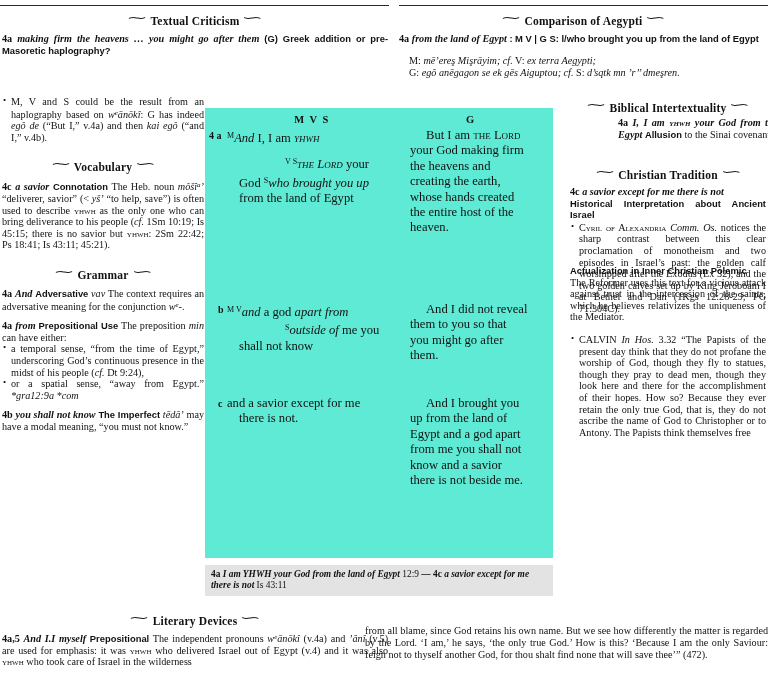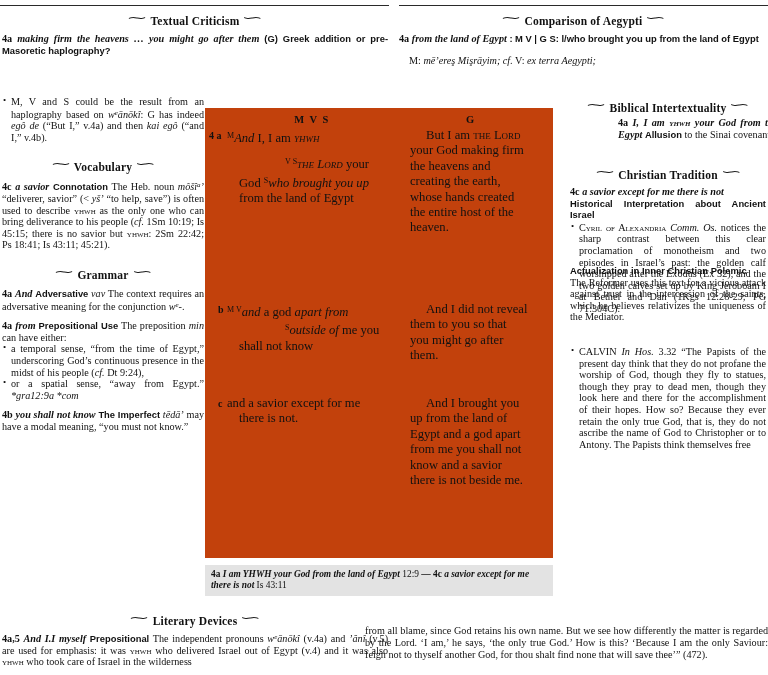--- a/index.html
+++ b/index.html
@@ -69,21 +69,21 @@
 
   
   #tc-head-wrap{position:absolute;left:2px;top:12px;width:386px;}
   #tc-lead{position:absolute;left:2px;top:33px;width:386px;}
   #tc-bullet1{position:absolute;left:2px;top:60px;width:386px;}
   #narrow-left{position:absolute;left:2px;top:96px;width:202px;}
 
   
   #cmp-box{
     position:absolute;left:205px;top:108px;width:348px;height:450px;
-    background:#c2410c;
+    background:#5eead4;
   }
   #cmp-box .hdr{
     position:absolute;top:6px;
     font-weight:bold;font-size:10.5px;text-align:center;
   }
   #cmp-box .hdr.mvs{left:18px;width:178px;letter-spacing:1.5px;}
   #cmp-box .hdr.g{left:205px;width:120px;}
   .vlbl{
     position:absolute;
     font-weight:bold;font-size:10px;
@@ -206,20 +206,21 @@
   </div>
 
   <div id="cov-lead" class="prose">
     <span class="lead">4a</span>
     <span class="lead"><i>from the land of Egypt</i></span>
     <span class="tag">: M V | G S: l/who brought you up from the land of Egypt</span>
   </div>
 
   <div id="cov-list">
     <div>M: <i>mē’ereş Mişrāyim; cf.</i> V: <i>ex terra Aegypti;</i></div>
+    <div>G: <i>egô anēgagon se ek gēs Aiguptou; cf.</i> S: <i>d’sqtk mn ’r’’ dmeşren.</i></div>
   </div>
 
   <div id="cmp-box">
     <div class="hdr mvs">M V S</div>
     <div class="hdr g">G</div>
 
     <div class="vlbl" style="left:4px;top:22px;">4&nbsp;a</div>
     <div class="vmvs" style="left:22px;top:20px;">
       <span class="ind1"><span class="sup">M</span><i>And</i> I, I am <i class="sc">yhwh</i></span>
       <span class="ind1" style="padding-left:58px;margin-top:8px;"><span class="sup">V S</span><i class="sc">the Lord</i> your</span>
@@ -288,21 +289,21 @@
       <li><span class="sc">Cyril of Alexandria</span> <i>Comm. Os.</i> notices the sharp contrast between this clear proclamation of monotheism and two episodes in Israel’s past: the golden calf worshipped after the Exodus (Ex 32), and the two golden calves set up by King Jeroboam I at Bethel and Dan (1Kgs 12:28-29; PG 71:304C).</li>
     </ul>
   </div>
 
   <div id="ct-body2" class="prose">
     <div class="tag">Actualization in Inner Christian Polemic</div>
     <div>The Reformer uses this text for a vicious attack against trust in the intercession of the saints, which he believes relativizes the uniqueness of the Mediator.</div>
   </div>
 
   <div id="ct-body3" class="prose">
-    <ul class="bul" style="margin-top:16px;">
+    <ul class="bul" style="margin-top:4px;">
       <li><span class="sc">CALVIN</span> <i>In Hos.</i> <span>3.32</span> “The Papists of the present day think that they do not profane the worship of God, though they fly to statues, though they pray to dead men, though they look here and there for the accomplishment of their hopes. How so? Because they ever retain the only true God, that is, they do not ascribe the name of God to Christopher or to Antony. The Papists think themselves free</li>
     </ul>
   </div>
 
   <div id="ld-head">
     <div class="sec-head">
       <span class="orn">⁓</span><span>Literary Devices</span><span class="orn flip">⁓</span>
     </div>
   </div>
   <div id="ld-body" class="prose clip-bottom" style="height:44px;">

